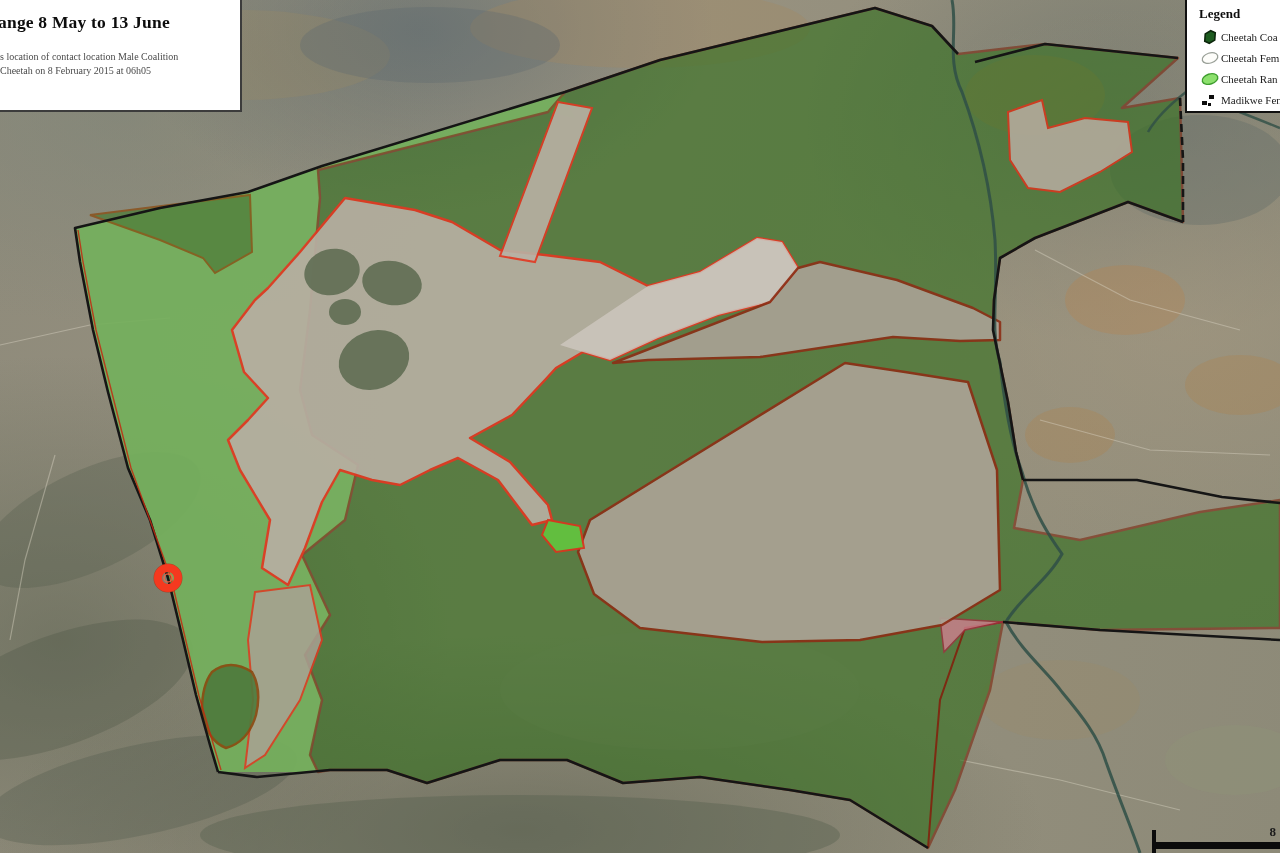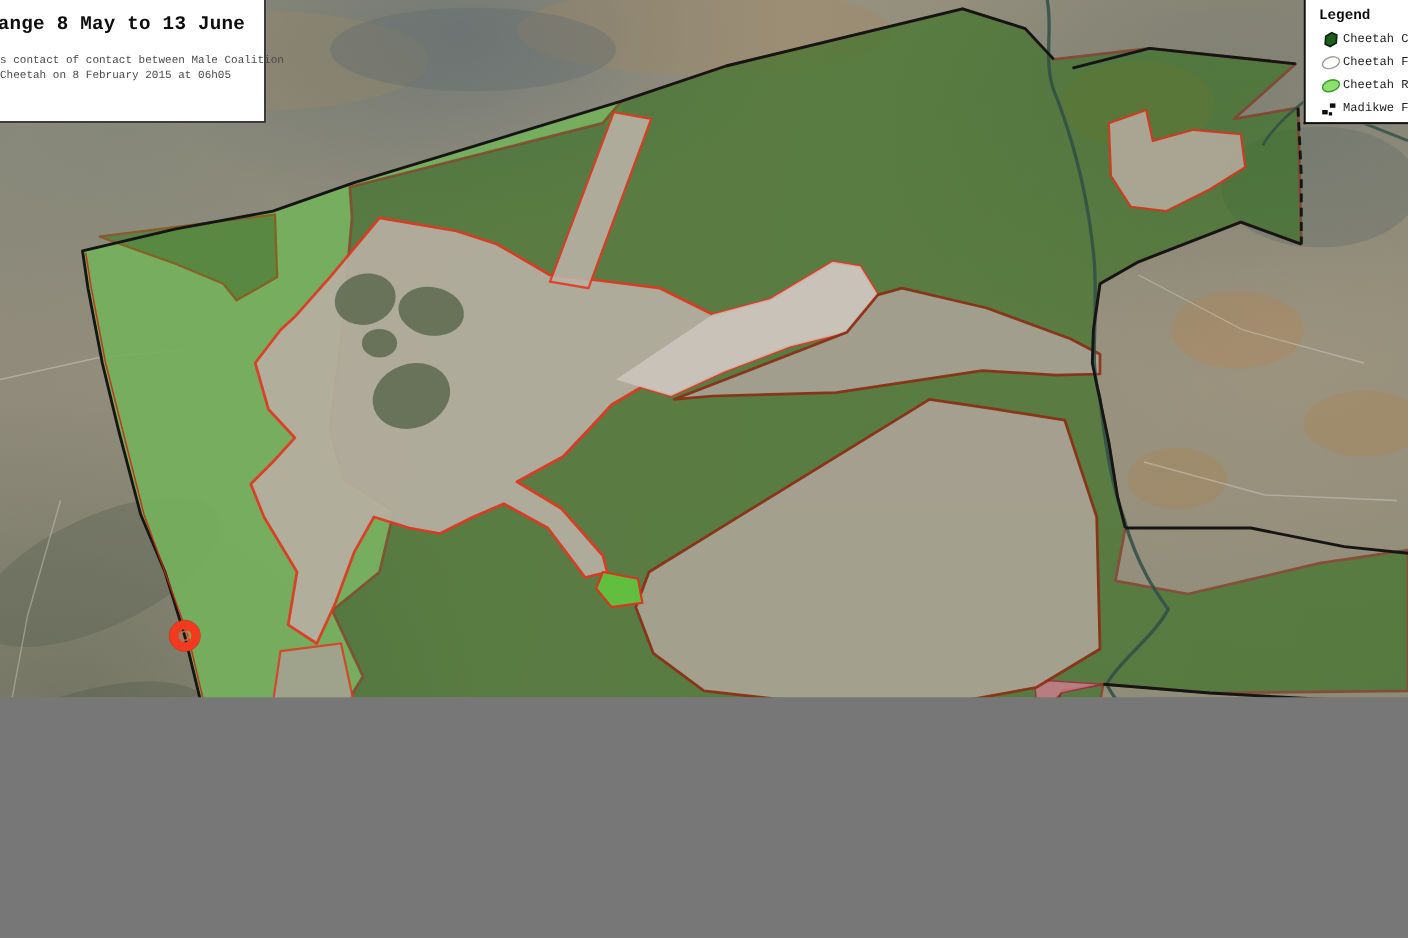--- a/index.html
+++ b/index.html
@@ -1,20 +1,20 @@
 <!DOCTYPE html>
 <html><head>
 <meta charset="utf-8">
 <style>
   * { box-sizing: border-box; }
   html,body { margin:0; padding:0; background:#777; }
   body { overflow:hidden; }
   .screen {
-    position:relative; width:1280px; height:634px; overflow:hidden;
-    font-family:Liberation Mono, monospace;
+    position:relative; width:1280px; height:853px; overflow:hidden;
+    font-family:Liberation Serif, serif;
     background:
       radial-gradient(420px 260px at 420px 30px, rgba(90,104,110,.55), rgba(90,104,110,0) 70%),
       radial-gradient(500px 300px at 120px 110px, rgba(125,132,120,.6), rgba(125,132,120,0) 72%),
       radial-gradient(600px 420px at 1180px 320px, rgba(167,154,130,.55), rgba(167,154,130,0) 75%),
       radial-gradient(420px 300px at 1120px 120px, rgba(104,112,106,.6), rgba(104,112,106,0) 75%),
       radial-gradient(700px 260px at 520px 830px, rgba(84,90,74,.55), rgba(84,90,74,0) 75%),
       radial-gradient(520px 380px at 60px 640px, rgba(96,102,84,.6), rgba(96,102,84,0) 75%),
       radial-gradient(300px 200px at 250px 60px, rgba(150,140,118,.5), rgba(150,140,118,0) 70%),
       linear-gradient(100deg, #8f8b7b 0%, #989280 45%, #8d8a78 100%);
   }
@@ -141,21 +141,21 @@
     <g>
       <circle cx="168" cy="578" r="13.5" fill="none" stroke="#b02a10" stroke-width="2" opacity=".7"></circle>
       <circle cx="168" cy="578" r="10" fill="none" stroke="#f5391f" stroke-width="8"></circle>
       <circle cx="168" cy="578" r="4" fill="none" stroke="#ff6040" stroke-width="1.5" opacity=".8"></circle>
     </g>
   </svg>
 
   <div class="title-box">
     <h1>ange 8 May to 13 June</h1>
     <div class="title-sub">
-      <div>s contact of contact between Male Coalition</div>
+      <div>s location of contact location Male Coalition</div>
       <div>Cheetah on 8 February 2015 at 06h05</div>
     </div>
   </div>
 
   <div class="legend-box">
     <div class="legend-title">Legend</div>
 
     <div class="legend-row">
       <span class="sw">
         <svg width="22" height="16">

